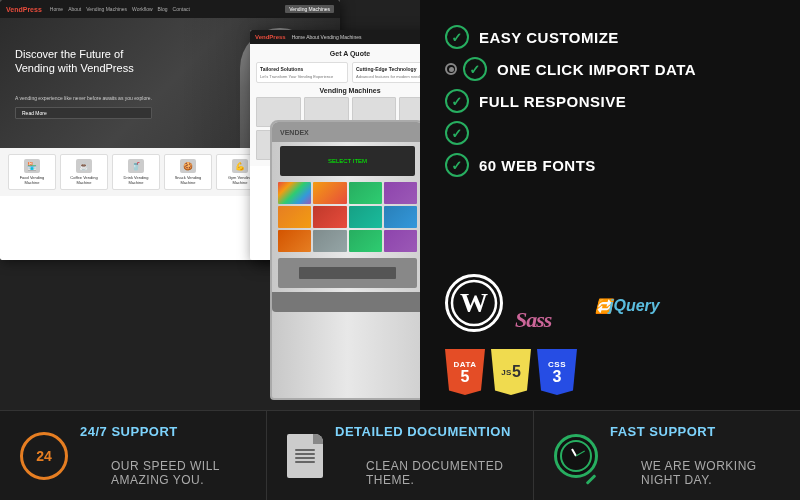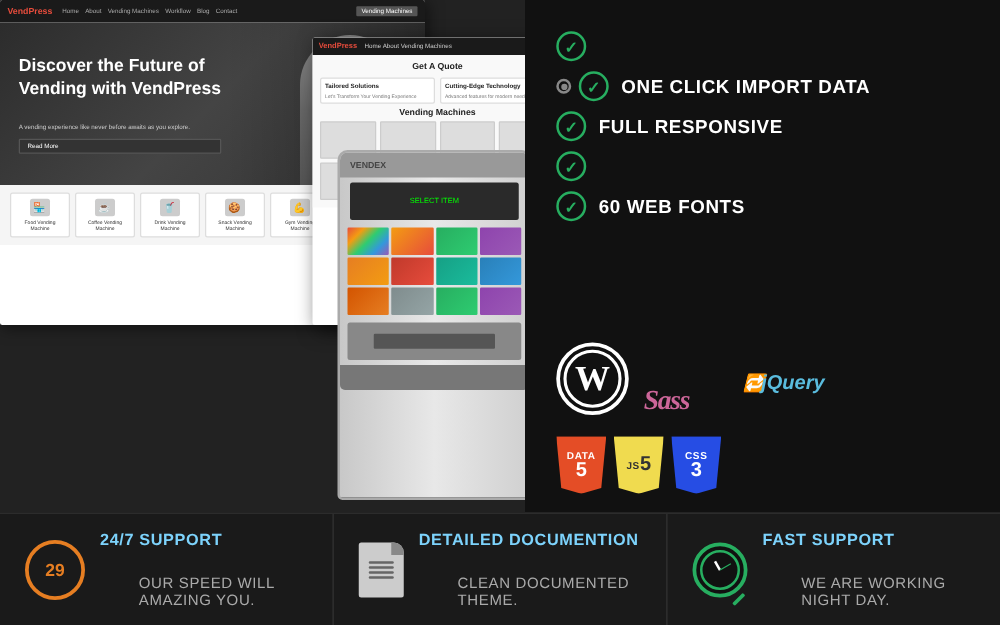--- a/index.html
+++ b/index.html
@@ -102,22 +102,22 @@
       transform: translateX(-50%);
       width: 30px; height: 30px;
       background: #bba;
       border-radius: 50%;
     }
     .hero-text-block {
       position: relative;
       z-index: 2;
     }
     .hero-text-block .title {
-      font-size: 14px;
-      font-weight: bold;
+      font-size: 11px;
+      font-weight: normal;
       color: #fff;
       line-height: 1.3;
       margin-bottom: 20px;
     }
     .hero-text-block .subtitle {
       font-size: 5px;
       color: #ccc;
       margin-bottom: 6px;
     }
     .hero-text-block .read-more {
@@ -694,20 +694,21 @@
       </div>
     </div>
 
   </div>
 
   <div class="features-area">
     <div class="features-list">
 
       <div class="feature-item">
         <div class="check-icon">✓</div>
+        <span class="feature-label">EASY CUSTOMIZE</span>
       </div>
 
       <div class="feature-item" style="position:relative;">
         <div style="width:12px;height:12px;border-radius:50%;border:2px solid #888;display:flex;align-items:center;justify-content:center;flex-shrink:0;margin-right:-4px;">
           <div style="width:5px;height:5px;border-radius:50%;background:#888;"></div>
         </div>
         <div class="check-icon">✓</div>
         <span class="feature-label">ONE CLICK IMPORT DATA</span>
       </div>
 
@@ -766,21 +767,21 @@
       </div>
     </div>
 
   </div>
 </div>
 
 <div class="bottom-bar">
 
   <div class="bottom-item">
     <div class="bottom-icon-wrap">
-      <div class="circle-24">29</div>
+      <div class="circle-24">24</div>
     </div>
     <div class="bottom-text">
       <h3>24/7 SUPPORT</h3>
       <p>OUR SPEED WILL AMAZING YOU.</p>
     </div>
   </div>
 
   <div class="bottom-item">
     <div class="bottom-icon-wrap">
       <div class="doc-icon">

